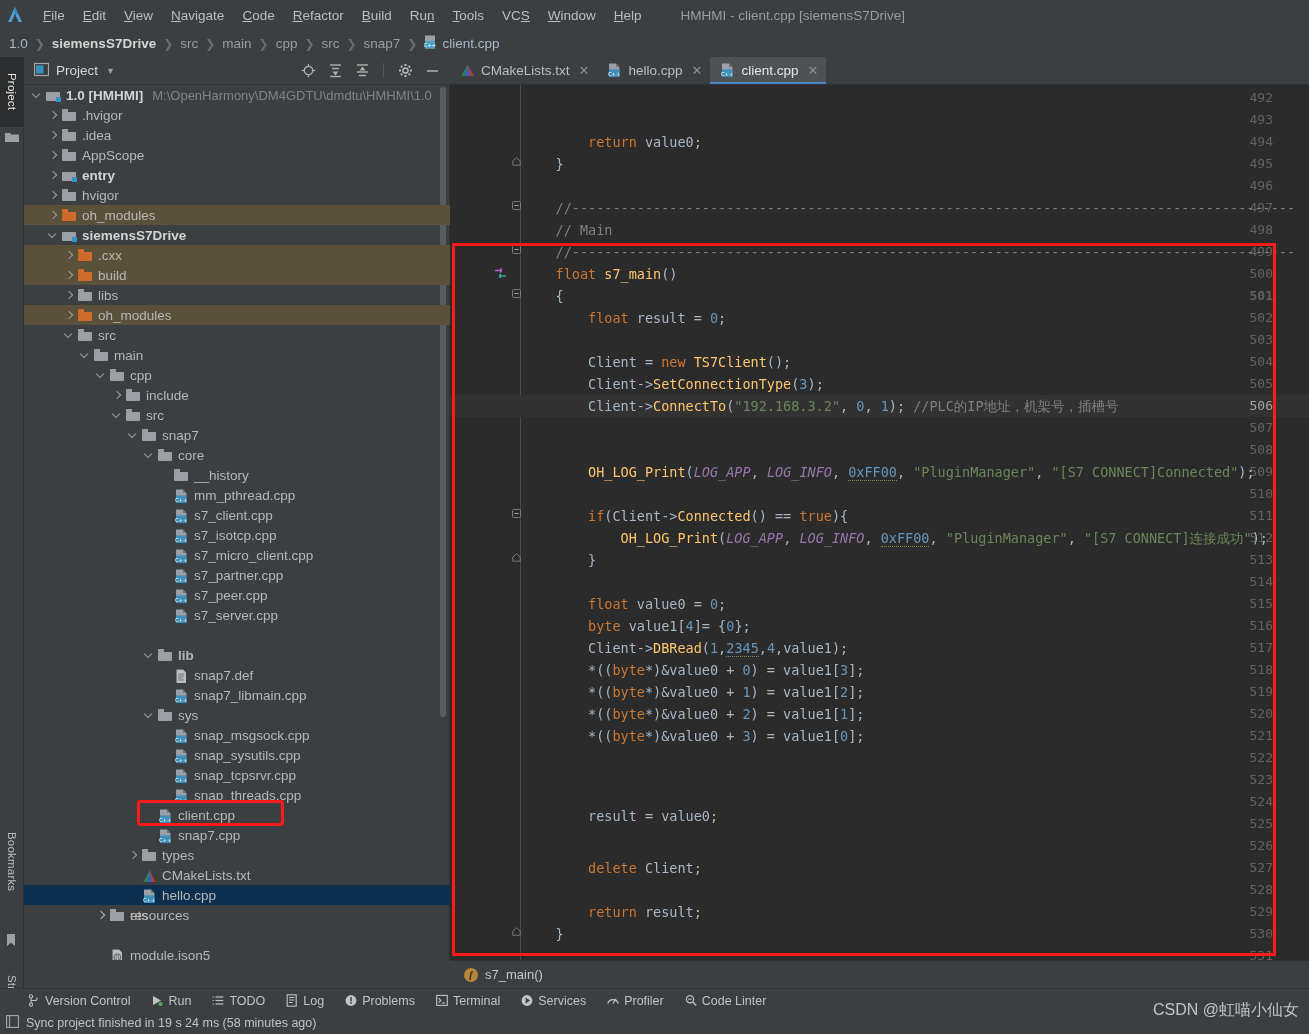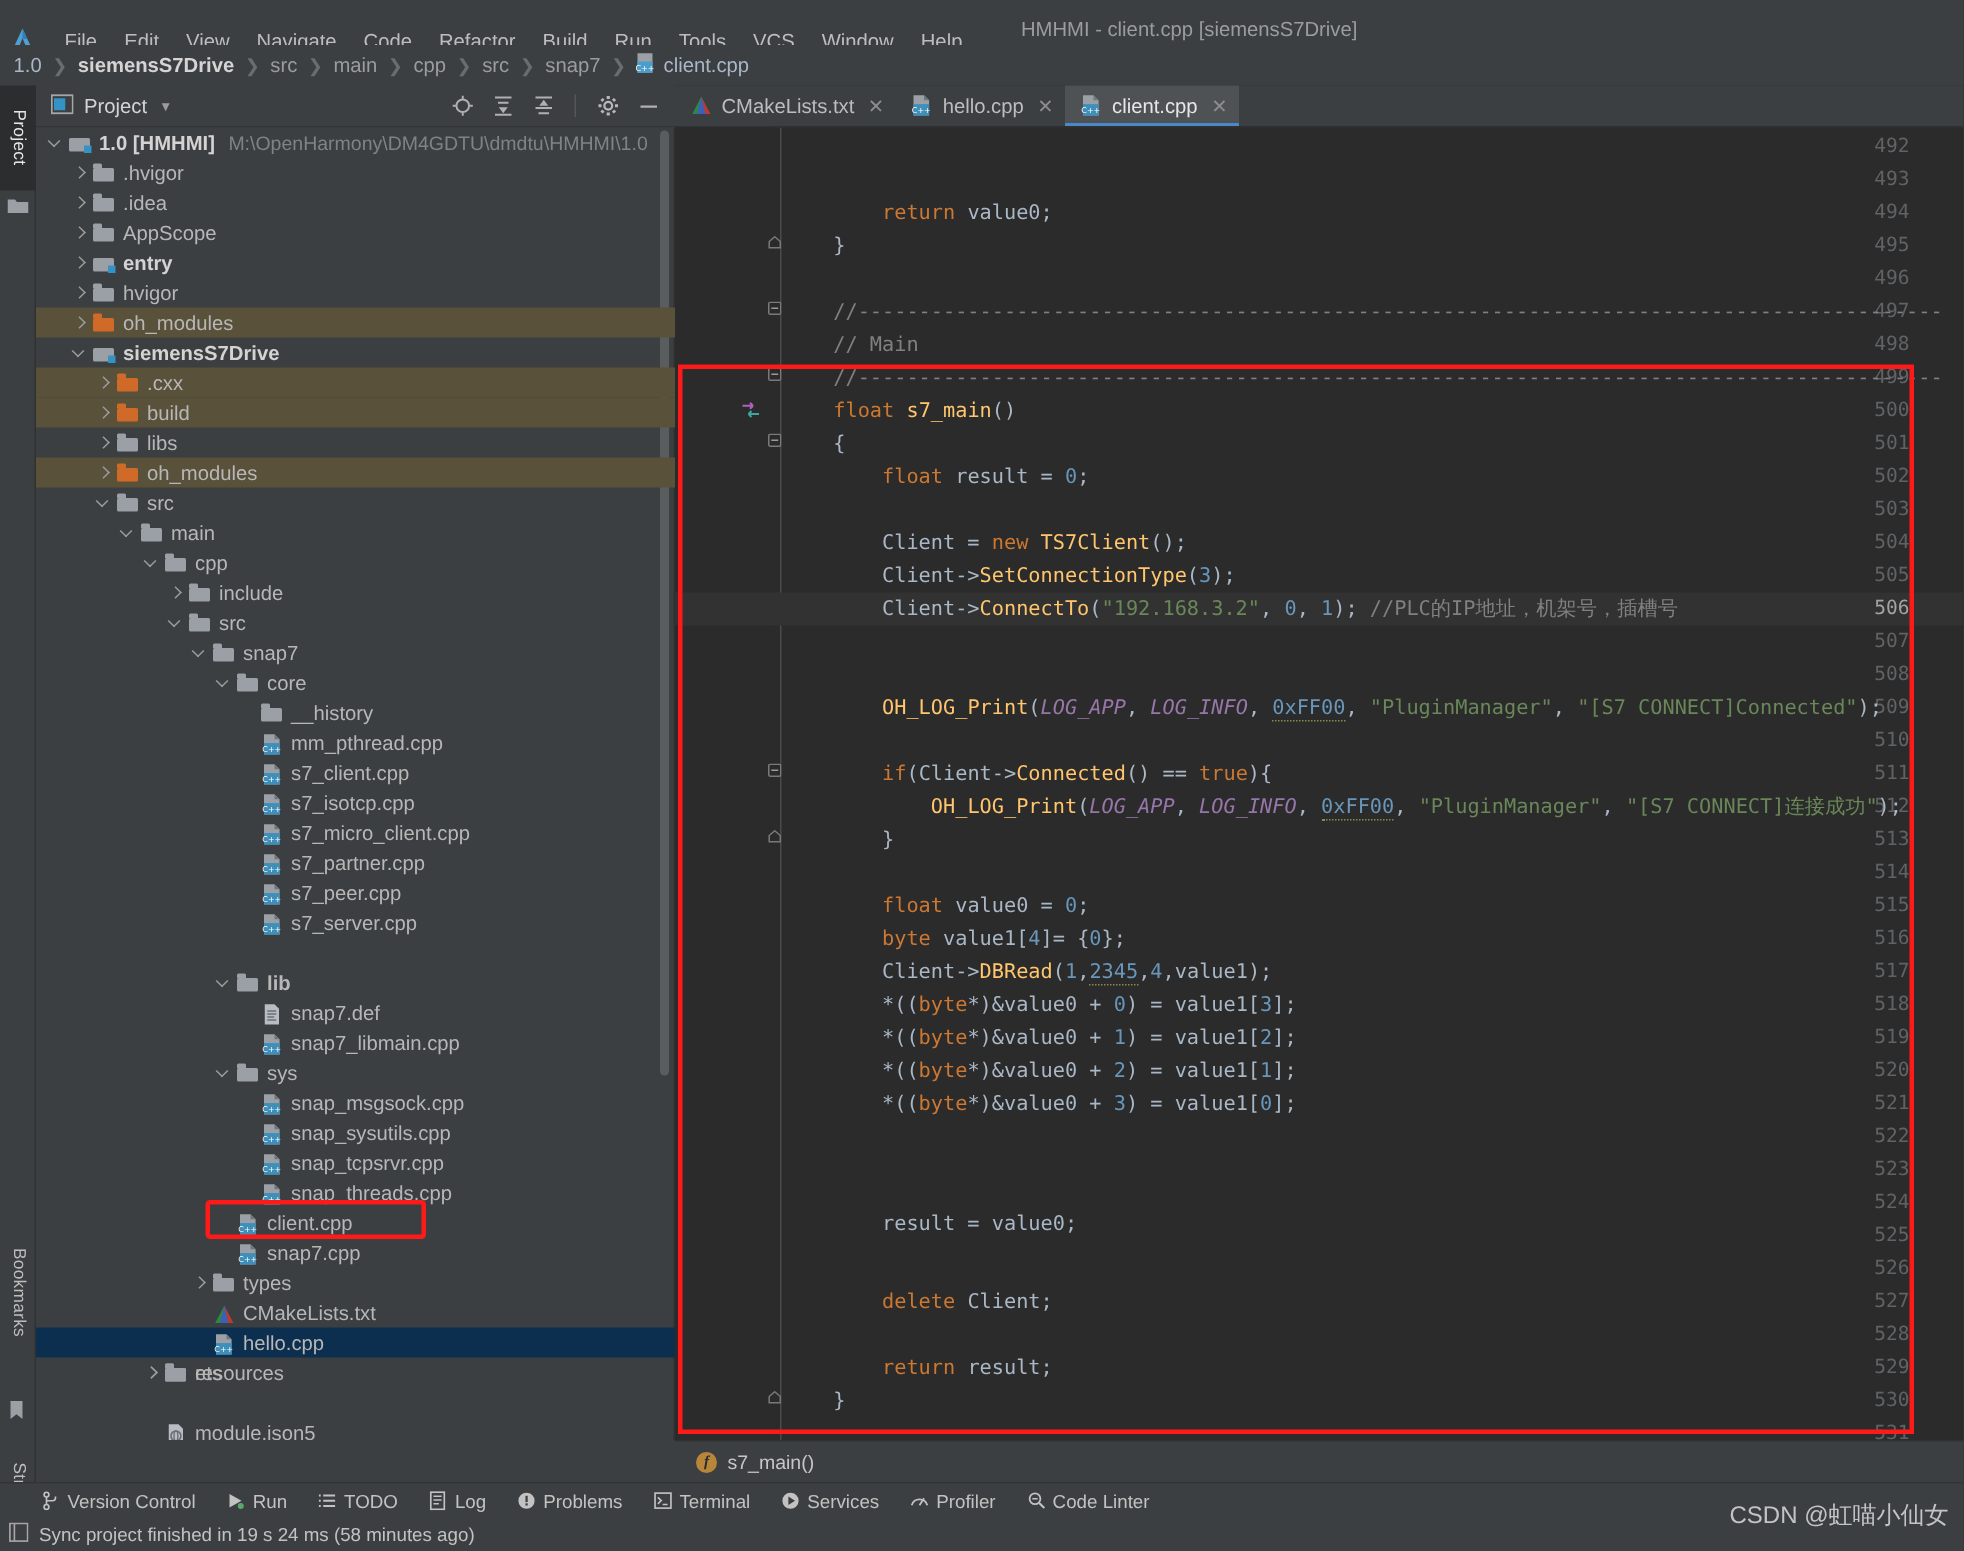--- a/index.html
+++ b/index.html
@@ -8,22 +8,22 @@
     background:#3c3f41;
     font-family:"Liberation Sans", sans-serif;
     font-size:13px;
     color:#bbbbbb;
     -webkit-font-smoothing:antialiased;
   }
   #app{ position:relative; width:1309px; height:1034px; }
 
   
   .menubar{
-    position:absolute; left:0; top:12px; width:1309px; height:30px;
-    background:#3c3f41; display:flex; 
+    position:absolute; left:0; top:0; width:1309px; height:30px;
+    background:#3c3f41; display:flex; align-items:center;
   }
   .logo{ width:30px; height:30px; display:flex; align-items:center; justify-content:center; }
   .logo svg{ display:block; }
   .menu-item{
     padding:4px 9px; color:#bdbdbd; font-size:13.5px; cursor:default;
     white-space:nowrap;
   }
   .menu-item u{ text-decoration:underline; }
   .win-title{
     margin-left:30px; color:#9a9c9e; font-size:13.5px; white-space:nowrap;
@@ -790,21 +790,21 @@
             <rect x="0.5" y="0.5" width="8" height="8" rx="1" fill="none" stroke="#7a7a7a" stroke-width="1"></rect>
             <line x1="2.2" y1="4.5" x2="6.8" y2="4.5" stroke="#9a9a9a" stroke-width="1"></line>
           </svg></div>
         <div class="codeline" style="top: 156px;"><span class="cmt">    //-----------------------------------------------------------------------------------------</span></div>
         <div class="gutter-line" style="top: 181px;">500</div>
         <div class="marker" style="top: 182px;"><svg width="13" height="13" viewBox="0 0 13 13">
             <path d="M1 3.5h7M8 3.5l-2-2M8 3.5l-2 2" stroke="#b060c0" stroke-width="1.3" fill="none"></path>
             <path d="M12 9h-7M5 9l2-2M5 9l2 2" stroke="#3aa8a0" stroke-width="1.3" fill="none"></path>
           </svg></div>
         <div class="codeline" style="top: 178px;">    <span class="kw">float</span> <span class="fn">s7_main</span>()</div>
-        <div class="gutter-line" style="top: 203px;">501</div>
+        <div class="gutter-line" style="top: 203px; font-weight: bold;">501</div>
         <div class="fold" style="top: 203px;"><svg width="9" height="9" viewBox="0 0 9 9">
             <rect x="0.5" y="0.5" width="8" height="8" rx="1" fill="none" stroke="#7a7a7a" stroke-width="1"></rect>
             <line x1="2.2" y1="4.5" x2="6.8" y2="4.5" stroke="#9a9a9a" stroke-width="1"></line>
           </svg></div>
         <div class="codeline" style="top: 200px;">    {</div>
         <div class="gutter-line" style="top: 225px;">502</div>
         <div class="codeline" style="top: 222px;">        <span class="kw">float</span> result = <span class="num">0</span>;</div>
         <div class="gutter-line" style="top: 247px;">503</div>
         <div class="gutter-line" style="top: 269px;">504</div>
         <div class="codeline" style="top: 266px;">        Client = <span class="kw">new</span> <span class="fn">TS7Client</span>();</div>

